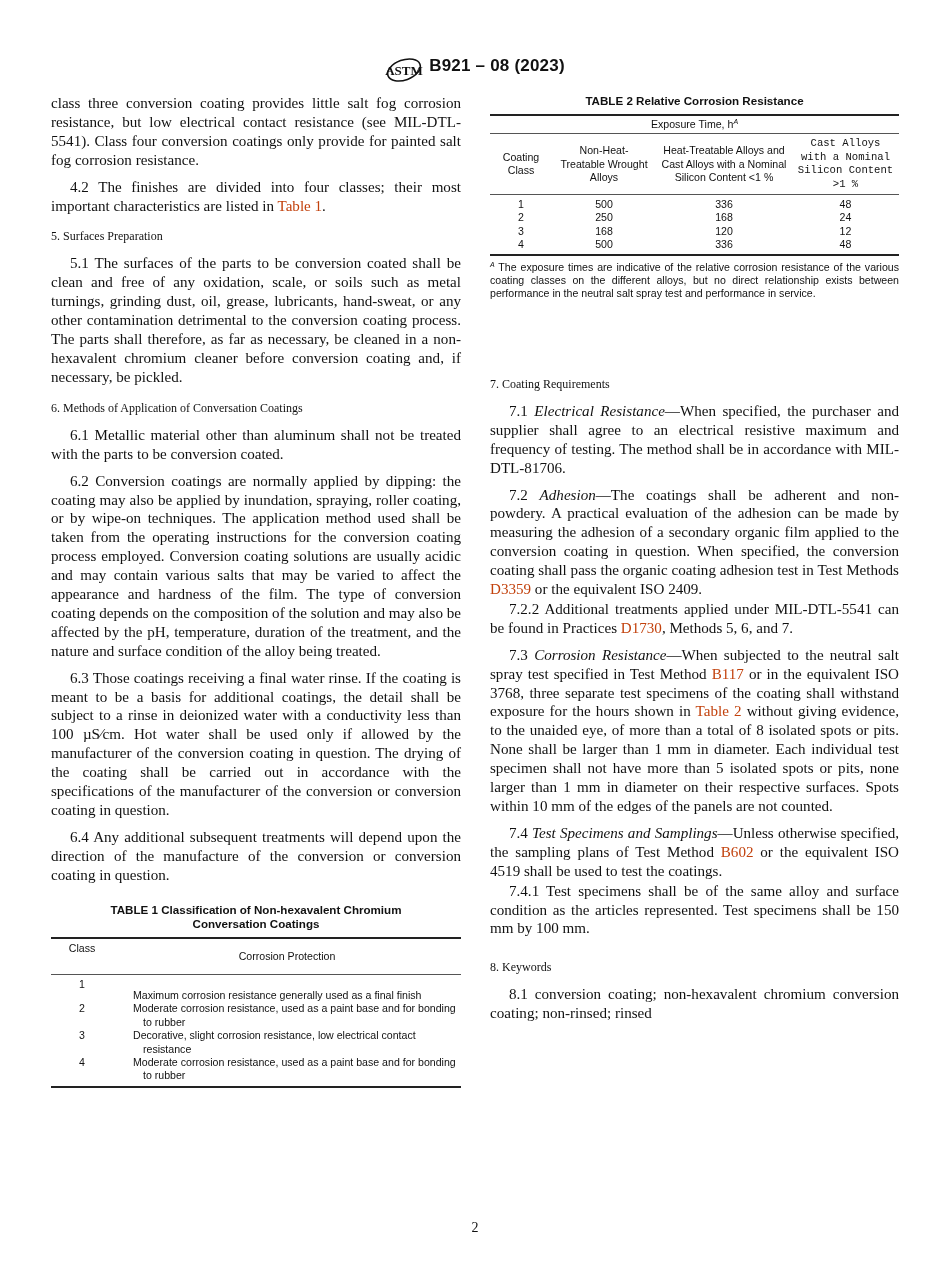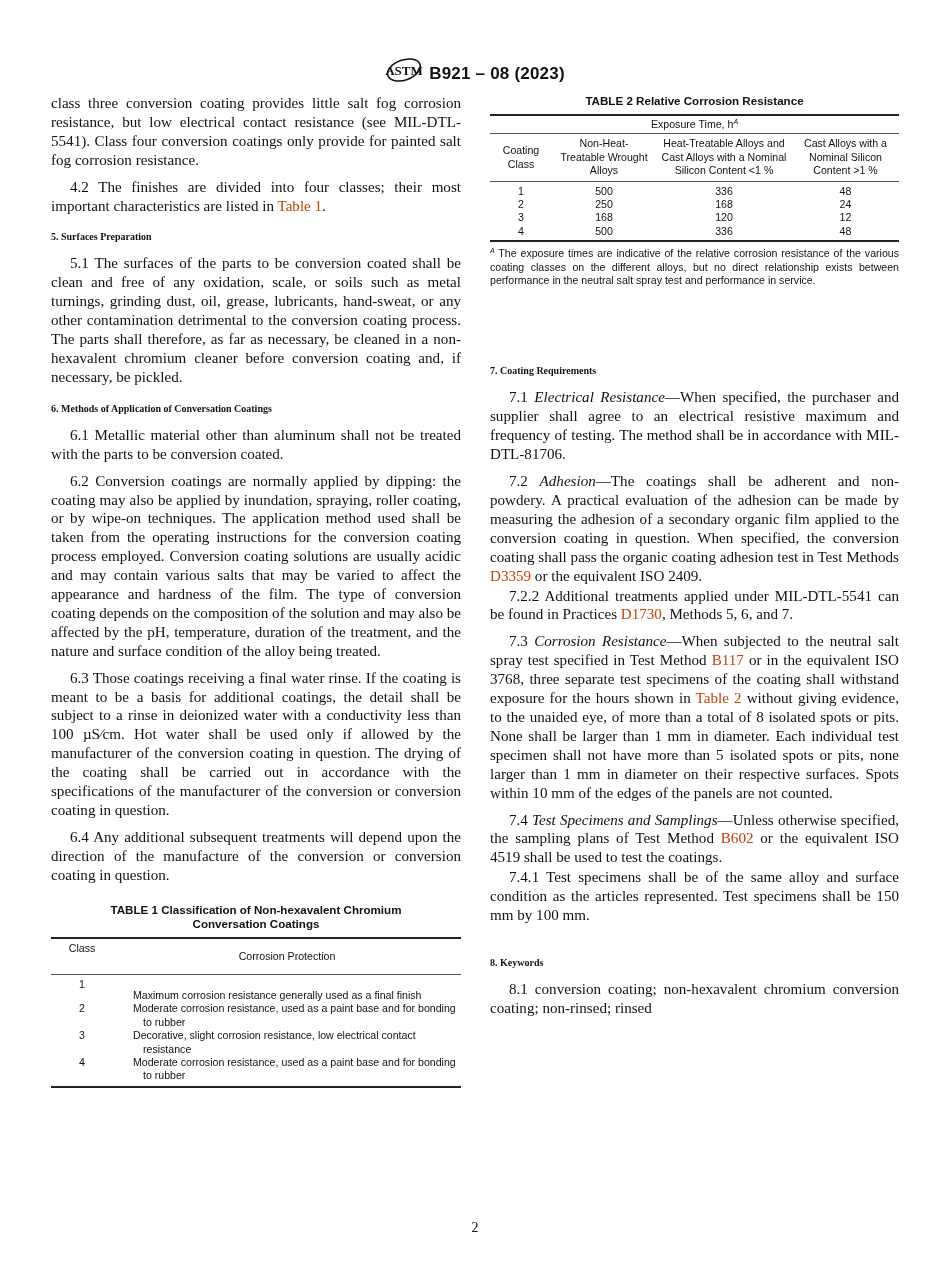--- a/index.html
+++ b/index.html
@@ -1,27 +1,27 @@
 <!DOCTYPE html>
 <html><head>
 <meta charset="utf-8">
 <style>
   html, body { margin: 0; padding: 0; background: #ffffff; }
   body { width: 950px; height: 1272px; position: relative; overflow: hidden; color: #111; }
   .header { position: absolute; top: 56px; left: 0; width: 950px; text-align: center; }
-  .header-inner { display: inline-flex; align-items: flex-end; gap: 6px; }
+  .header-inner { display: inline-flex; align-items: flex-start; gap: 6px; }
   .logo { width: 38px; height: 28px; }
   .doc-id { font-family: "Liberation Sans", sans-serif; font-weight: bold; font-size: 17px; letter-spacing: 0.2px; }
   .col { position: absolute; font-family: "Liberation Serif", serif; font-size: 15.1px; line-height: 18.9px; text-align: justify; }
   .col-left { left: 51px; top: 94px; width: 410px; }
   .col-right { left: 490px; top: 94px; width: 409px; }
   p { margin: 0 0 8px 0; }
   p.tight { margin-bottom: 1px; }
   .indent { text-indent: 19px; }
-  h2 { font-family: "Liberation Serif", serif; font-size: 10px; font-weight: bold; margin: 12px 0 8px 0; line-height: 19px; }
+  h2 { font-family: "Liberation Serif", serif; font-size: 12px; font-weight: normal; margin: 12px 0 8px 0; line-height: 19px; }
   .link { color: #c2410c; }
   .it { font-style: italic; }
   .tbl-title { font-family: "Liberation Sans", sans-serif; font-weight: bold; font-size: 11.6px; text-align: center; line-height: 14px; margin-bottom: 6px; }
   table { border-collapse: collapse; width: 100%; font-family: "Liberation Sans", sans-serif; font-size: 10.6px; line-height: 13.4px; }
   .t-top { border-top: 2px solid #222; }
   .t-bottom { border-bottom: 2px solid #222; }
   .t-mid { border-bottom: 1px solid #555; }
   td, th { font-weight: normal; padding: 0; vertical-align: top; }
   .c { text-align: center; }
   .hang { padding-left: 10px; text-indent: -10px; text-align: left; }
@@ -90,21 +90,21 @@
     <div class="tbl-title">TABLE 2 Relative Corrosion Resistance</div>
     <table>
       <tbody>
           <tr class="t-top t-mid">
         <td colspan="4" class="c" style="padding:2px 0;"><span>Exposure Time, h</span><sup>A</sup></td>
       </tr>
       <tr class="t-mid">
         <td class="c" style="width:62px; vertical-align:middle; padding:3px 0;">Coating Class</td>
         <td class="c" style="width:92px; vertical-align:middle; padding:3px 6px;">Non-Heat-Treatable Wrought Alloys</td>
         <td class="c" style="width:128px; vertical-align:middle; padding:3px 4px;">Heat-Treatable Alloys and Cast Alloys with a Nominal Silicon Content &lt;1 %</td>
-        <td class="c" style="vertical-align:middle; padding:3px 4px;">Cast Alloys with a Nominal Silicon Content &gt;1 %</td>
+        <td class="c" style="vertical-align:middle; padding:3px 4px;font-family:Liberation Mono, monospace;">Cast Alloys with a Nominal Silicon Content &gt;1 %</td>
       </tr>
       <tr>
         <td class="c" style="padding-top:3px;">1</td>
         <td class="c" style="padding-top:3px;">500</td>
         <td class="c" style="padding-top:3px;">336</td>
         <td class="c" style="padding-top:3px;">48</td>
       </tr>
       <tr>
         <td class="c">2</td>
         <td class="c">250</td>
@@ -130,17 +130,17 @@
 
   <div style="height:62px;"></div>
 
   <h2>7.  Coating Requirements</h2>
   <p class="indent"><span>7.1 </span><span class="it">Electrical Resistance</span><span>—When specified, the purchaser and supplier shall agree to an electrical resistive maximum and frequency of testing. The method shall be in accordance with MIL-DTL-81706.</span></p>
   <p class="indent tight"><span>7.2 </span><span class="it">Adhesion</span><span>—The coatings shall be adherent and non-powdery. A practical evaluation of the adhesion can be made by measuring the adhesion of a secondary organic film applied to the conversion coating in question. When specified, the conversion coating shall pass the organic coating adhesion test in Test Methods </span><span class="link">D3359</span><span> or the equivalent ISO 2409.</span></p>
   <p class="indent"><span>7.2.2 Additional treatments applied under MIL-DTL-5541 can be found in Practices </span><span class="link">D1730</span><span>, Methods 5, 6, and 7.</span></p>
   <p class="indent"><span>7.3 </span><span class="it">Corrosion Resistance</span><span>—When subjected to the neutral salt spray test specified in Test Method </span><span class="link">B117</span><span> or in the equivalent ISO 3768, three separate test specimens of the coating shall withstand exposure for the hours shown in </span><span class="link">Table 2</span><span> without giving evidence, to the unaided eye, of more than a total of 8 isolated spots or pits. None shall be larger than 1 mm in diameter. Each individual test specimen shall not have more than 5 isolated spots or pits, none larger than 1 mm in diameter on their respective surfaces. Spots within 10 mm of the edges of the panels are not counted.</span></p>
   <p class="indent tight"><span>7.4 </span><span class="it">Test Specimens and Samplings</span><span>—Unless otherwise specified, the sampling plans of Test Method </span><span class="link">B602</span><span> or the equivalent ISO 4519 shall be used to test the coatings.</span></p>
   <p class="indent">7.4.1 Test specimens shall be of the same alloy and surface condition as the articles represented. Test specimens shall be 150 mm by 100 mm.</p>
-  <h2 style="margin-top:28px;">8.  Keywords</h2>
+  <h2 style="margin-top:20px;">8.  Keywords</h2>
   <p class="indent">8.1 conversion coating; non-hexavalent chromium conversion coating; non-rinsed; rinsed</p>
 </div>
 
 <div class="page-num">2</div>
 
 </body></html>

